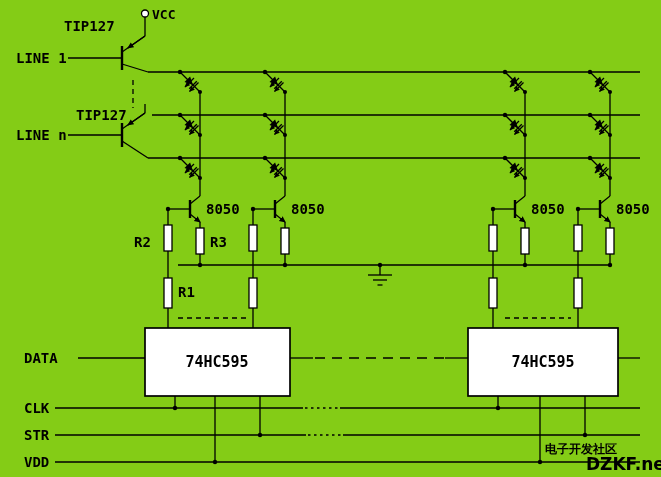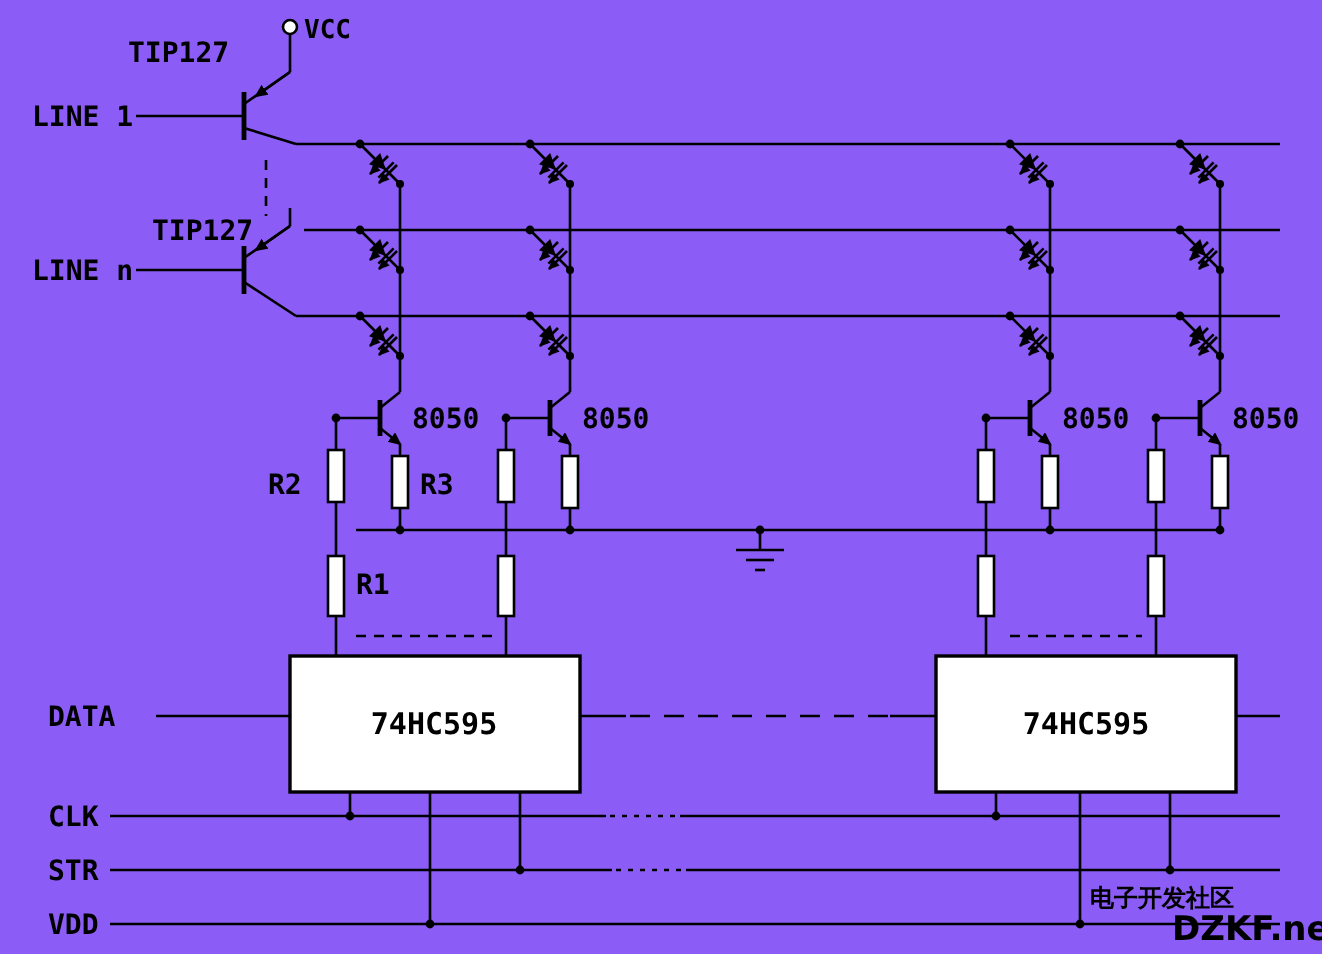--- a/index.html
+++ b/index.html
@@ -1,16 +1,16 @@
 <!DOCTYPE html>
 <html><head>
 <meta charset="utf-8">
 <style>
   html,body{margin:0;padding:0;background:#fff;}
-  .stage{position:relative;width:661px;height:477px;background:#8b5cf6;overflow:hidden;}
+  .stage{position:relative;width:661px;height:477px;background:#84cc16;overflow:hidden;}
   svg{display:block;}
   svg text{font-family:"DejaVu Sans Mono","Liberation Mono",monospace;font-weight:bold;fill:#000;stroke:none;}
   .lbl{font-size:14px;}
   .lbl-sm{font-size:13px;}
   .ic-lbl{font-size:15px;}
   .wm1{font-size:12px;font-family:"DejaVu Sans","Liberation Sans",sans-serif;}
   .wm2{font-size:17px;font-family:"DejaVu Sans","Liberation Sans",sans-serif;}
   .wire{stroke:#000;stroke-width:1.3;fill:none;}
   .bar{stroke:#000;stroke-width:2.4;fill:none;}
   .res{fill:#fff;stroke:#000;stroke-width:1.3;}

